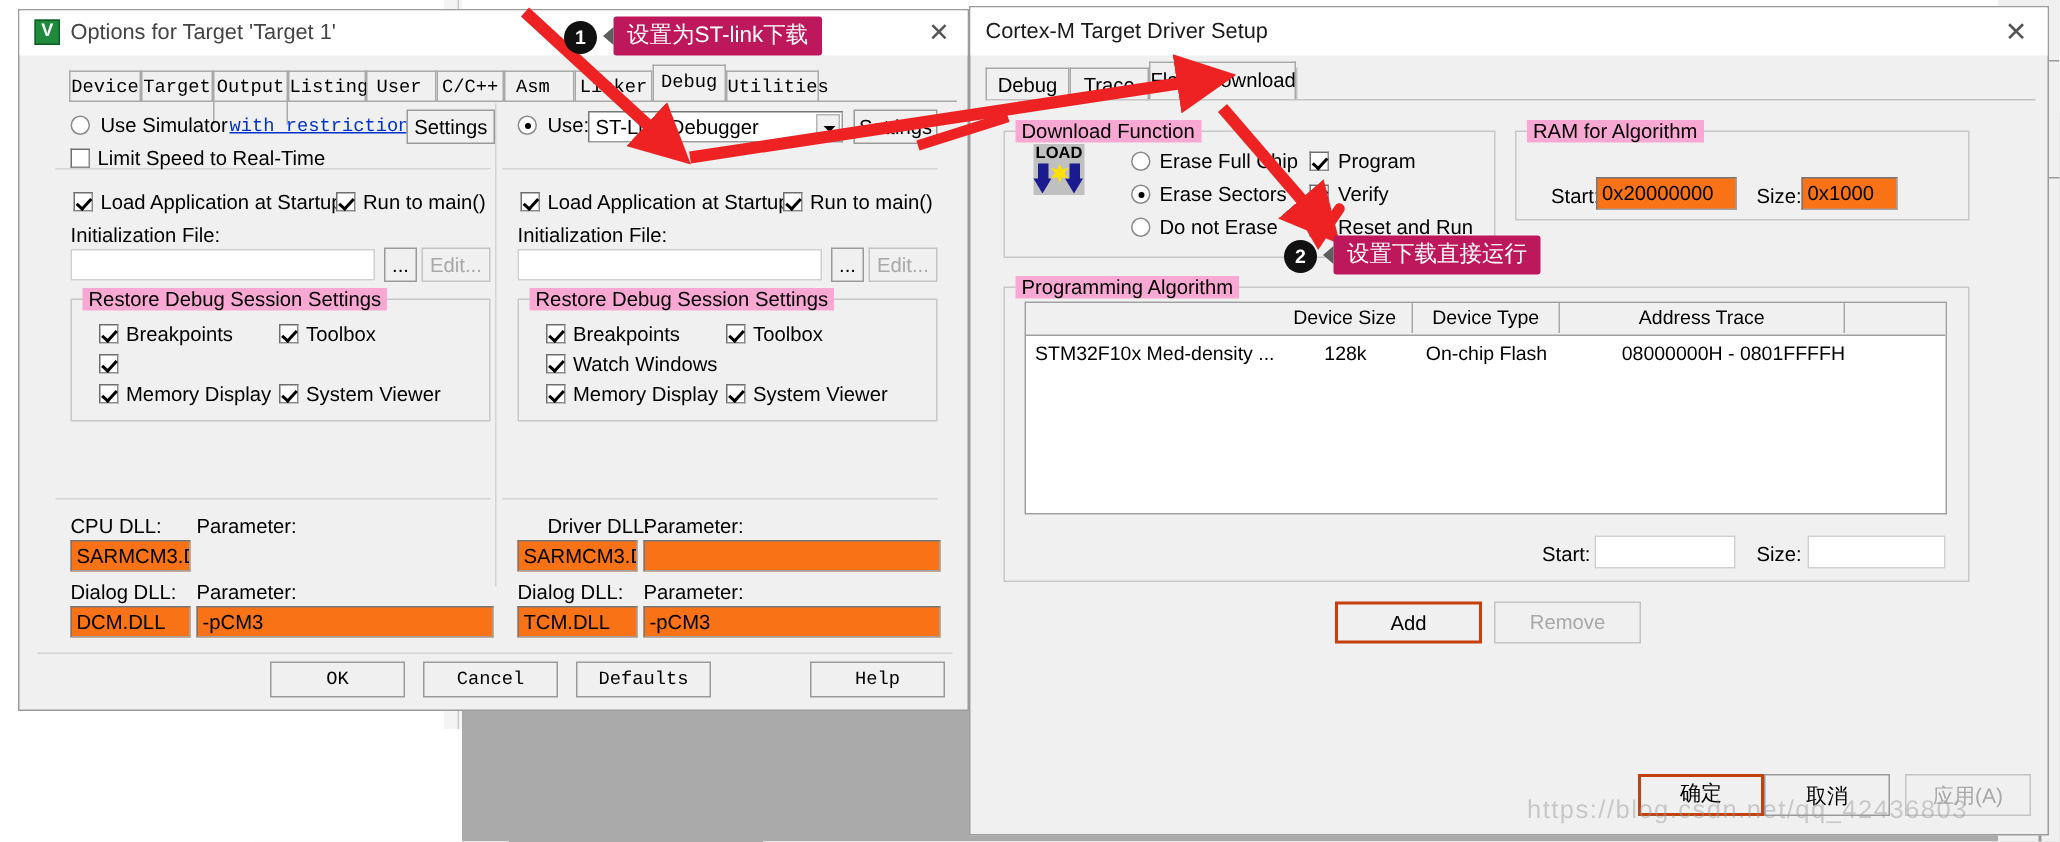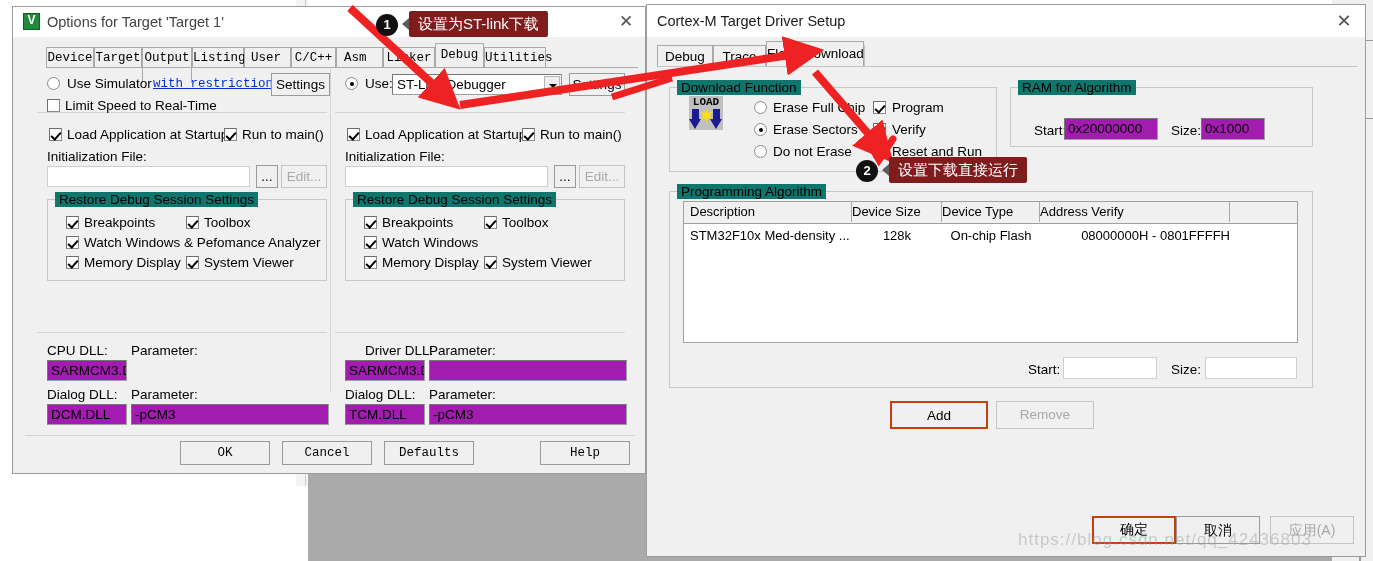--- a/index.html
+++ b/index.html
@@ -24,25 +24,25 @@
             line-height:22px;color:#555;cursor:default;}
 
   .tabstrip{position:absolute;}
   .tab{position:absolute;box-sizing:border-box;background:#f0f0f0;
        border-left:1px solid #a9a9a9;border-right:1px solid #a9a9a9;border-top:1px solid #a9a9a9;
        text-align:center;white-space:nowrap;}
   .tab.mono{font-family:"Liberation Mono","DejaVu Sans Mono",monospace;font-size:12.5px;color:#000;}
   .tab.sel{background:#f0f0f0;}
 
   .group{position:absolute;box-sizing:border-box;border:1px solid #c8c8c8;}
-  .group-title{position:absolute;background:#0f766e;padding:0 4px;font-size:13.5px;color:#000;white-space:nowrap;}
+  .group-title{position:absolute;background:#f9a8d4;padding:0 4px;font-size:13.5px;color:#000;white-space:nowrap;}
 
   .lbl{position:absolute;font-size:13.5px;color:#000;white-space:nowrap;}
 
-  .tfield{position:absolute;box-sizing:border-box;background:#a21caf;
+  .tfield{position:absolute;box-sizing:border-box;background:#f97316;
           border:1px solid #a0a0a0;border-top-color:#767676;border-left-color:#767676;
           font-size:13.5px;color:#000;padding:1px 2px 0 3px;line-height:18px;white-space:nowrap;overflow:hidden;}
   .tfield.flat{border:1px solid #cfcfcf;background:#fff;}
 
   .btn{position:absolute;box-sizing:border-box;background:#f0f0f0;border:1px solid #9a9a9a;
        text-align:center;font-size:13.5px;color:#000;white-space:nowrap;cursor:default;}
   .btn.mono{font-family:"Liberation Mono","DejaVu Sans Mono",monospace;font-size:12.5px;}
   .btn.dis{color:#a8a8a8;border-color:#c4c4c4;}
   .btn.def{border:2px solid #c2410c;}
 
@@ -68,42 +68,42 @@
 
   
   .link{position:absolute;font-family:"Liberation Mono","DejaVu Sans Mono",monospace;
         font-size:12.5px;color:#0033cc;text-decoration:underline;white-space:nowrap;cursor:default;}
 
   
   .tbl{position:absolute;box-sizing:border-box;background:#fff;border:1px solid #a0a0a0;overflow:hidden;}
   .tbl-head{position:absolute;left:0;top:0;right:0;height:21px;background:#f0f0f0;
             border-bottom:1px solid #a0a0a0;}
   .th{position:absolute;top:0;height:20px;line-height:20px;font-size:13px;color:#000;
-      text-align:left;border-right:1px solid #a9a9a9;box-sizing:border-box;white-space:nowrap;}
+      text-align:center;border-right:1px solid #a9a9a9;box-sizing:border-box;white-space:nowrap;}
   .td{position:absolute;height:18px;line-height:18px;font-size:13px;color:#000;white-space:nowrap;}
 
   
   .loadicon{position:absolute;width:34px;height:34px;background:#c0c0c0;}
   .loadicon .lt{position:absolute;left:0;top:1px;width:34px;text-align:center;
-     font-family:Liberation Mono, monospace;font-weight:bold;
+     font-family:Liberation Sans, sans-serif;font-weight:bold;
      font-size:11px;line-height:11px;color:#000;letter-spacing:0px;}
   .loadicon .arw{position:absolute;top:13px;width:13px;height:20px;}
   .loadicon .arw .stem{position:absolute;left:3px;top:0;width:7px;height:11px;background:#1b1b8f;}
   .loadicon .arw .head{position:absolute;left:0;top:10px;width:0;height:0;
       border-left:6.5px solid transparent;border-right:6.5px solid transparent;border-top:10px solid #1b1b8f;}
   .loadicon .star{position:absolute;left:11px;top:13px;width:13px;height:13px;background:#ffe000;
       clip-path:polygon(50% 0%,62% 31%,95% 22%,74% 50%,95% 78%,62% 69%,50% 100%,38% 69%,5% 78%,26% 50%,5% 22%,38% 31%);}
 
   
   .appicon{position:absolute;width:17px;height:17px;background:#1f8a3b;border:1px solid #0f5f26;box-sizing:border-box;}
   .appicon::after{content:"V";position:absolute;left:0;right:0;top:-1px;text-align:center;
       font-size:12px;font-weight:bold;color:#fff;font-family:"Liberation Sans",sans-serif;}
 
   
-  .callout{position:absolute;background:#7f1d1d;color:#fff;font-size:15px;line-height:26px;
+  .callout{position:absolute;background:#be185d;color:#fff;font-size:15px;line-height:26px;
            padding:0 9px;white-space:nowrap;border-radius:2px;}
   .callout::before{content:"";position:absolute;left:-7px;top:7px;
       border-top:6px solid transparent;border-bottom:6px solid transparent;border-right:7px solid #5e5e5e;}
   .badge{position:absolute;width:22px;height:22px;border-radius:50%;background:#111;color:#fff;
          font-size:13px;font-weight:bold;line-height:22px;text-align:center;}
 
   
   #arrows{position:absolute;left:0;top:0;width:1373px;height:561px;pointer-events:none;}
 
   .watermark{position:absolute;font-size:17px;color:rgba(150,150,150,.45);white-space:nowrap;
@@ -177,21 +177,20 @@
   <div class="btn" style="left:243px;top:158px;width:22px;height:23px;line-height:21px;">...</div>
   <div class="btn dis" style="left:268px;top:158px;width:46px;height:23px;line-height:21px;">Edit...</div>
 
   <div class="group" style="left:34px;top:192px;width:280px;height:82px;"></div>
   <div class="group-title" style="left:42px;top:185px;">Restore Debug Session Settings</div>
   <div class="cb on" style="left:53px;top:209px;"></div>
   <div class="lbl" style="left:71px;top:208px;">Breakpoints</div>
   <div class="cb on" style="left:173px;top:209px;"></div>
   <div class="lbl" style="left:191px;top:208px;">Toolbox</div>
   <div class="cb on" style="left:53px;top:229px;"></div>
-  <div class="lbl" style="left:71px;top:228px;">Watch Windows &amp; Pefomance Analyzer</div>
   <div class="cb on" style="left:53px;top:249px;"></div>
   <div class="lbl" style="left:71px;top:248px;">Memory Display</div>
   <div class="cb on" style="left:173px;top:249px;"></div>
   <div class="lbl" style="left:191px;top:248px;">System Viewer</div>
 
   <div class="lbl" style="left:34px;top:336px;">CPU DLL:</div>
   <div class="lbl" style="left:118px;top:336px;">Parameter:</div>
   <div class="tfield" style="left:34px;top:353px;width:80px;height:21px;">SARMCM3.DLL</div>
   <div class="lbl" style="left:34px;top:380px;">Dialog DLL:</div>
   <div class="lbl" style="left:118px;top:380px;">Parameter:</div>
@@ -285,24 +284,23 @@
   <div class="lbl" style="left:387px;top:118px;">Start:</div>
   <div class="tfield" style="left:417px;top:113px;width:94px;height:22px;">0x20000000</div>
   <div class="lbl" style="left:524px;top:118px;">Size:</div>
   <div class="tfield" style="left:554px;top:113px;width:64px;height:22px;">0x1000</div>
 
   <div class="group" style="left:22px;top:186px;width:644px;height:197px;"></div>
   <div class="group-title" style="left:30px;top:179px;">Programming Algorithm</div>
 
   <div class="tbl" style="left:36px;top:196px;width:615px;height:142px;">
     <div class="tbl-head">
-      <div class="th" style="left:0px;width:168px;text-align:left;padding-left:6px;">Description</div>
       <div class="th" style="left:168px;width:90px;">Device Size</div>
       <div class="th" style="left:258px;width:98px;">Device Type</div>
-      <div class="th" style="left:356px;width:190px;">Address Verify</div>
+      <div class="th" style="left:356px;width:190px;">Address Trace</div>
       <div class="th" style="left:546px;width:69px;border-right:none;"></div>
     </div>
     <div>
       <div class="td" style="left:6px;top:25px;">STM32F10x Med-density ...</div>
       <div class="td" style="left:168px;top:25px;width:90px;text-align:center;">128k</div>
       <div class="td" style="left:258px;top:25px;width:98px;text-align:center;">On-chip Flash</div>
       <div class="td" style="left:356px;top:25px;width:190px;text-align:right;">08000000H - 0801FFFFH</div>
     </div>
   </div>
 

